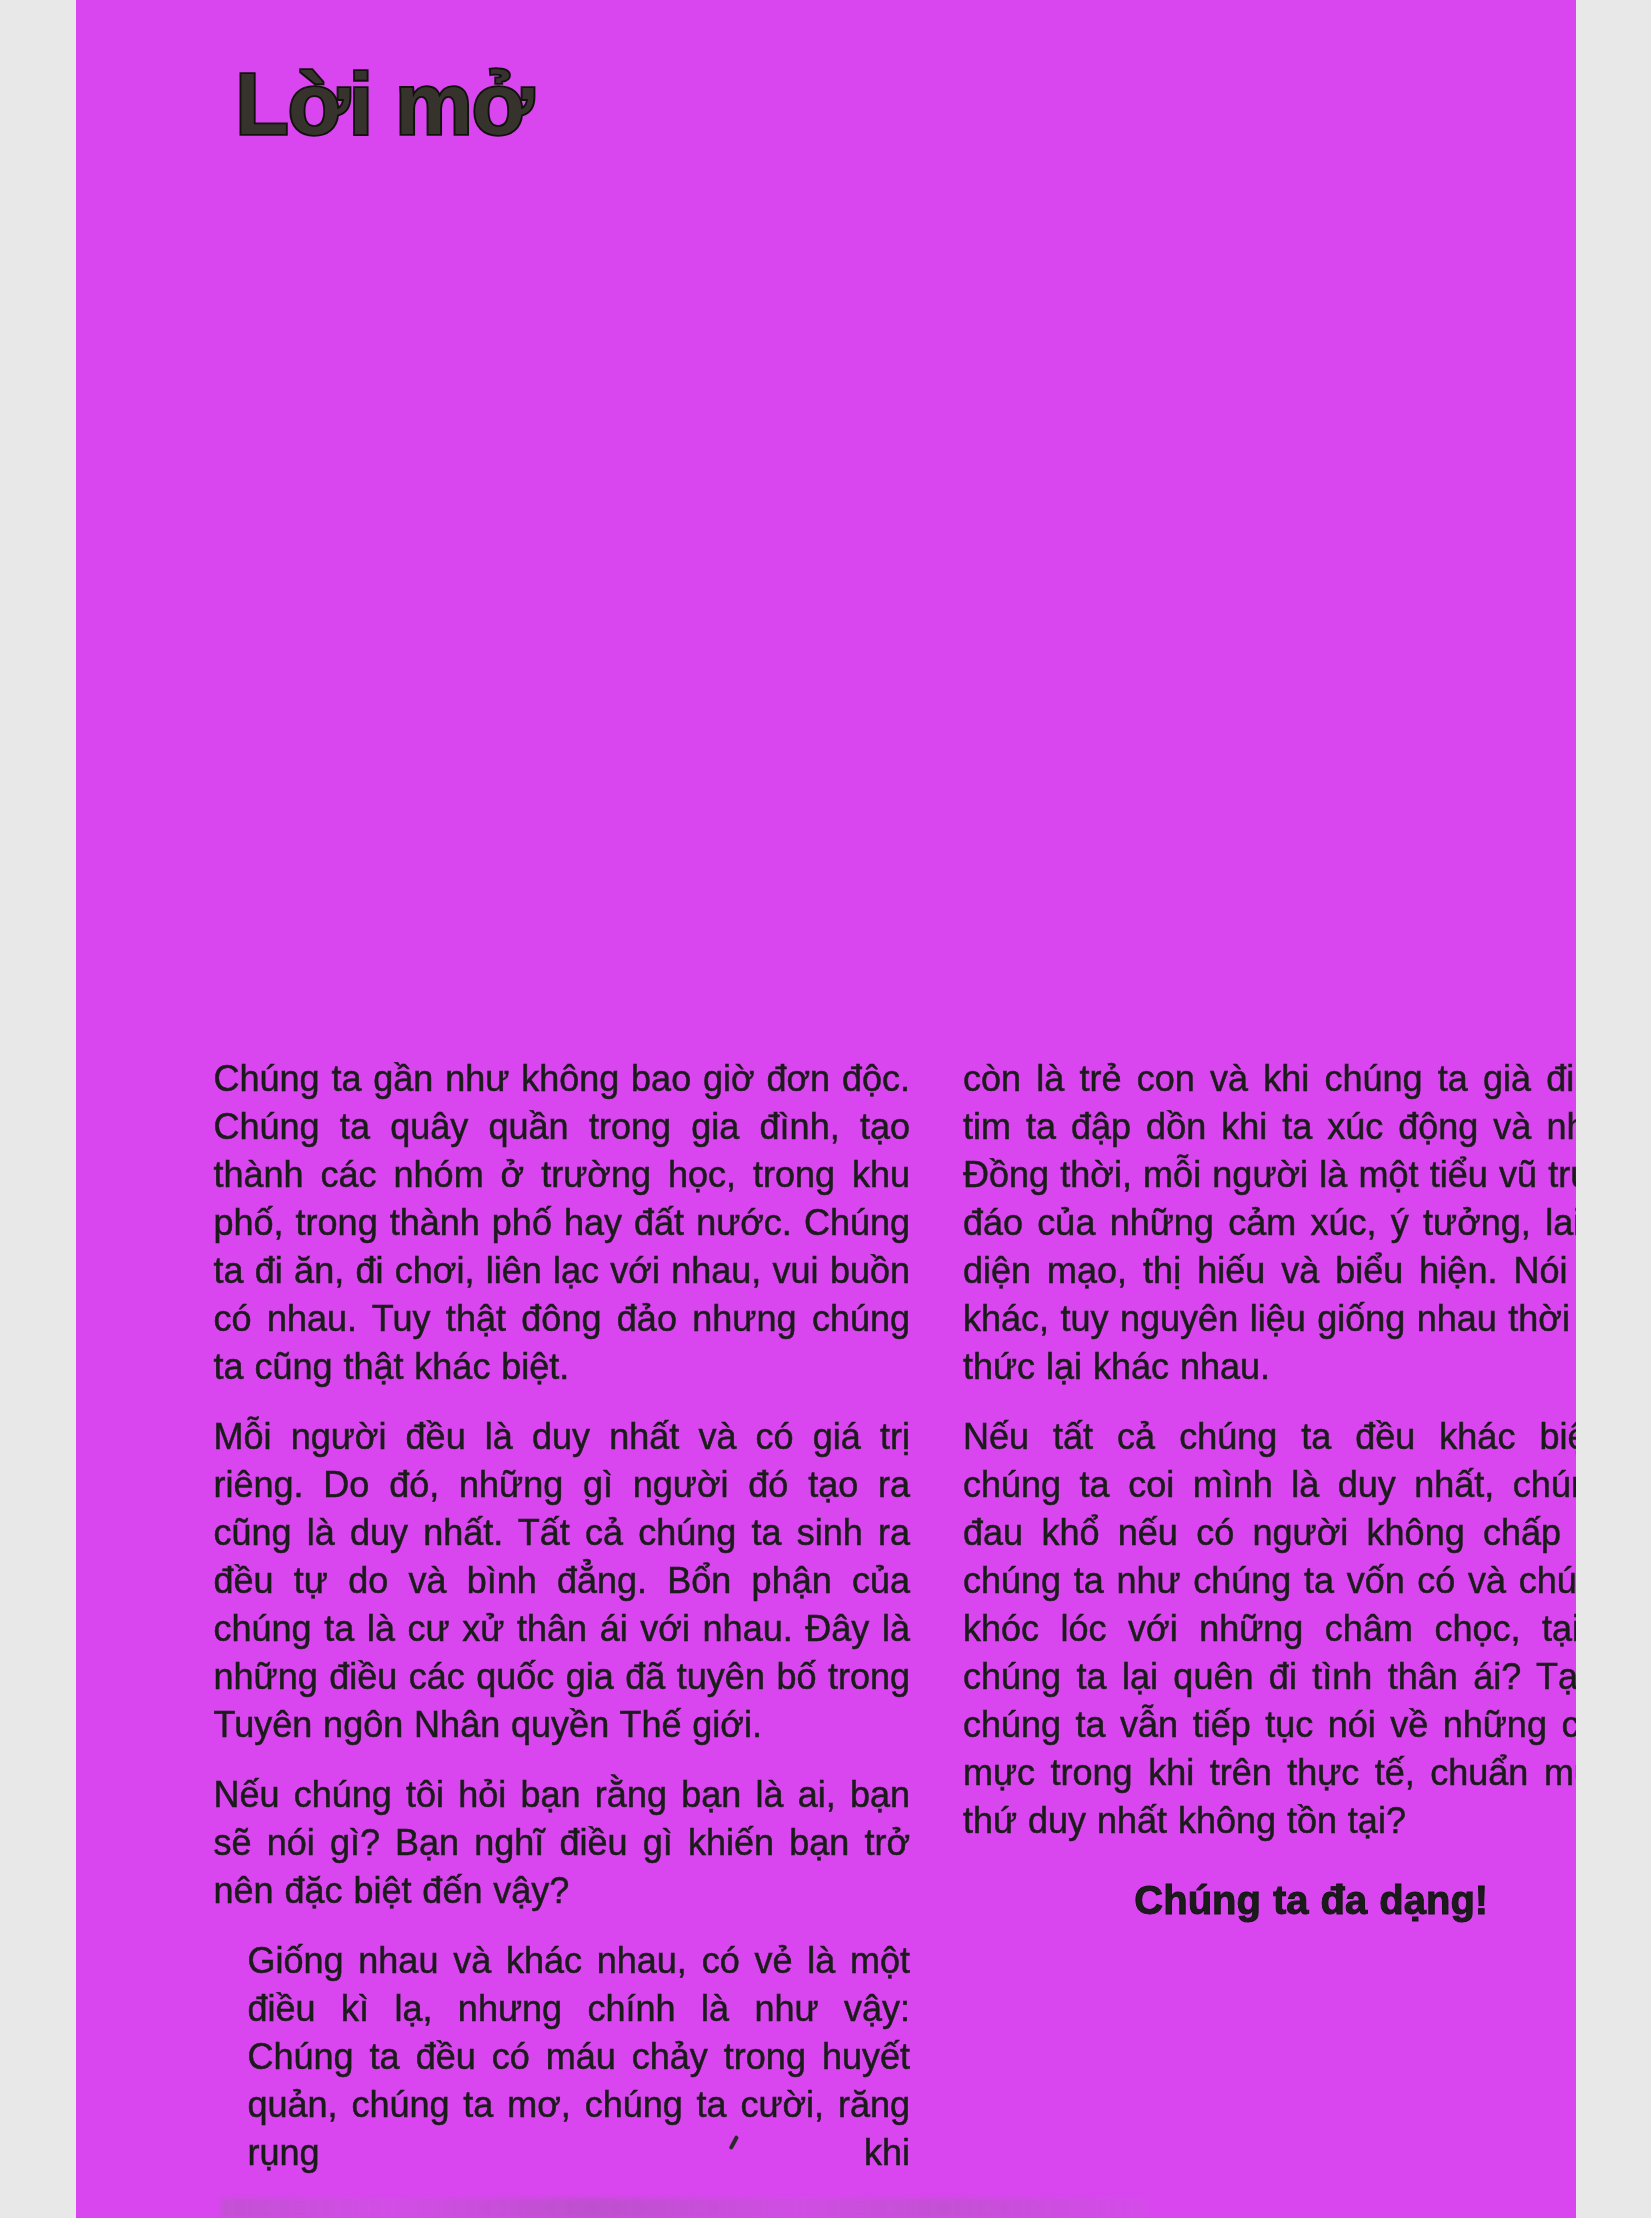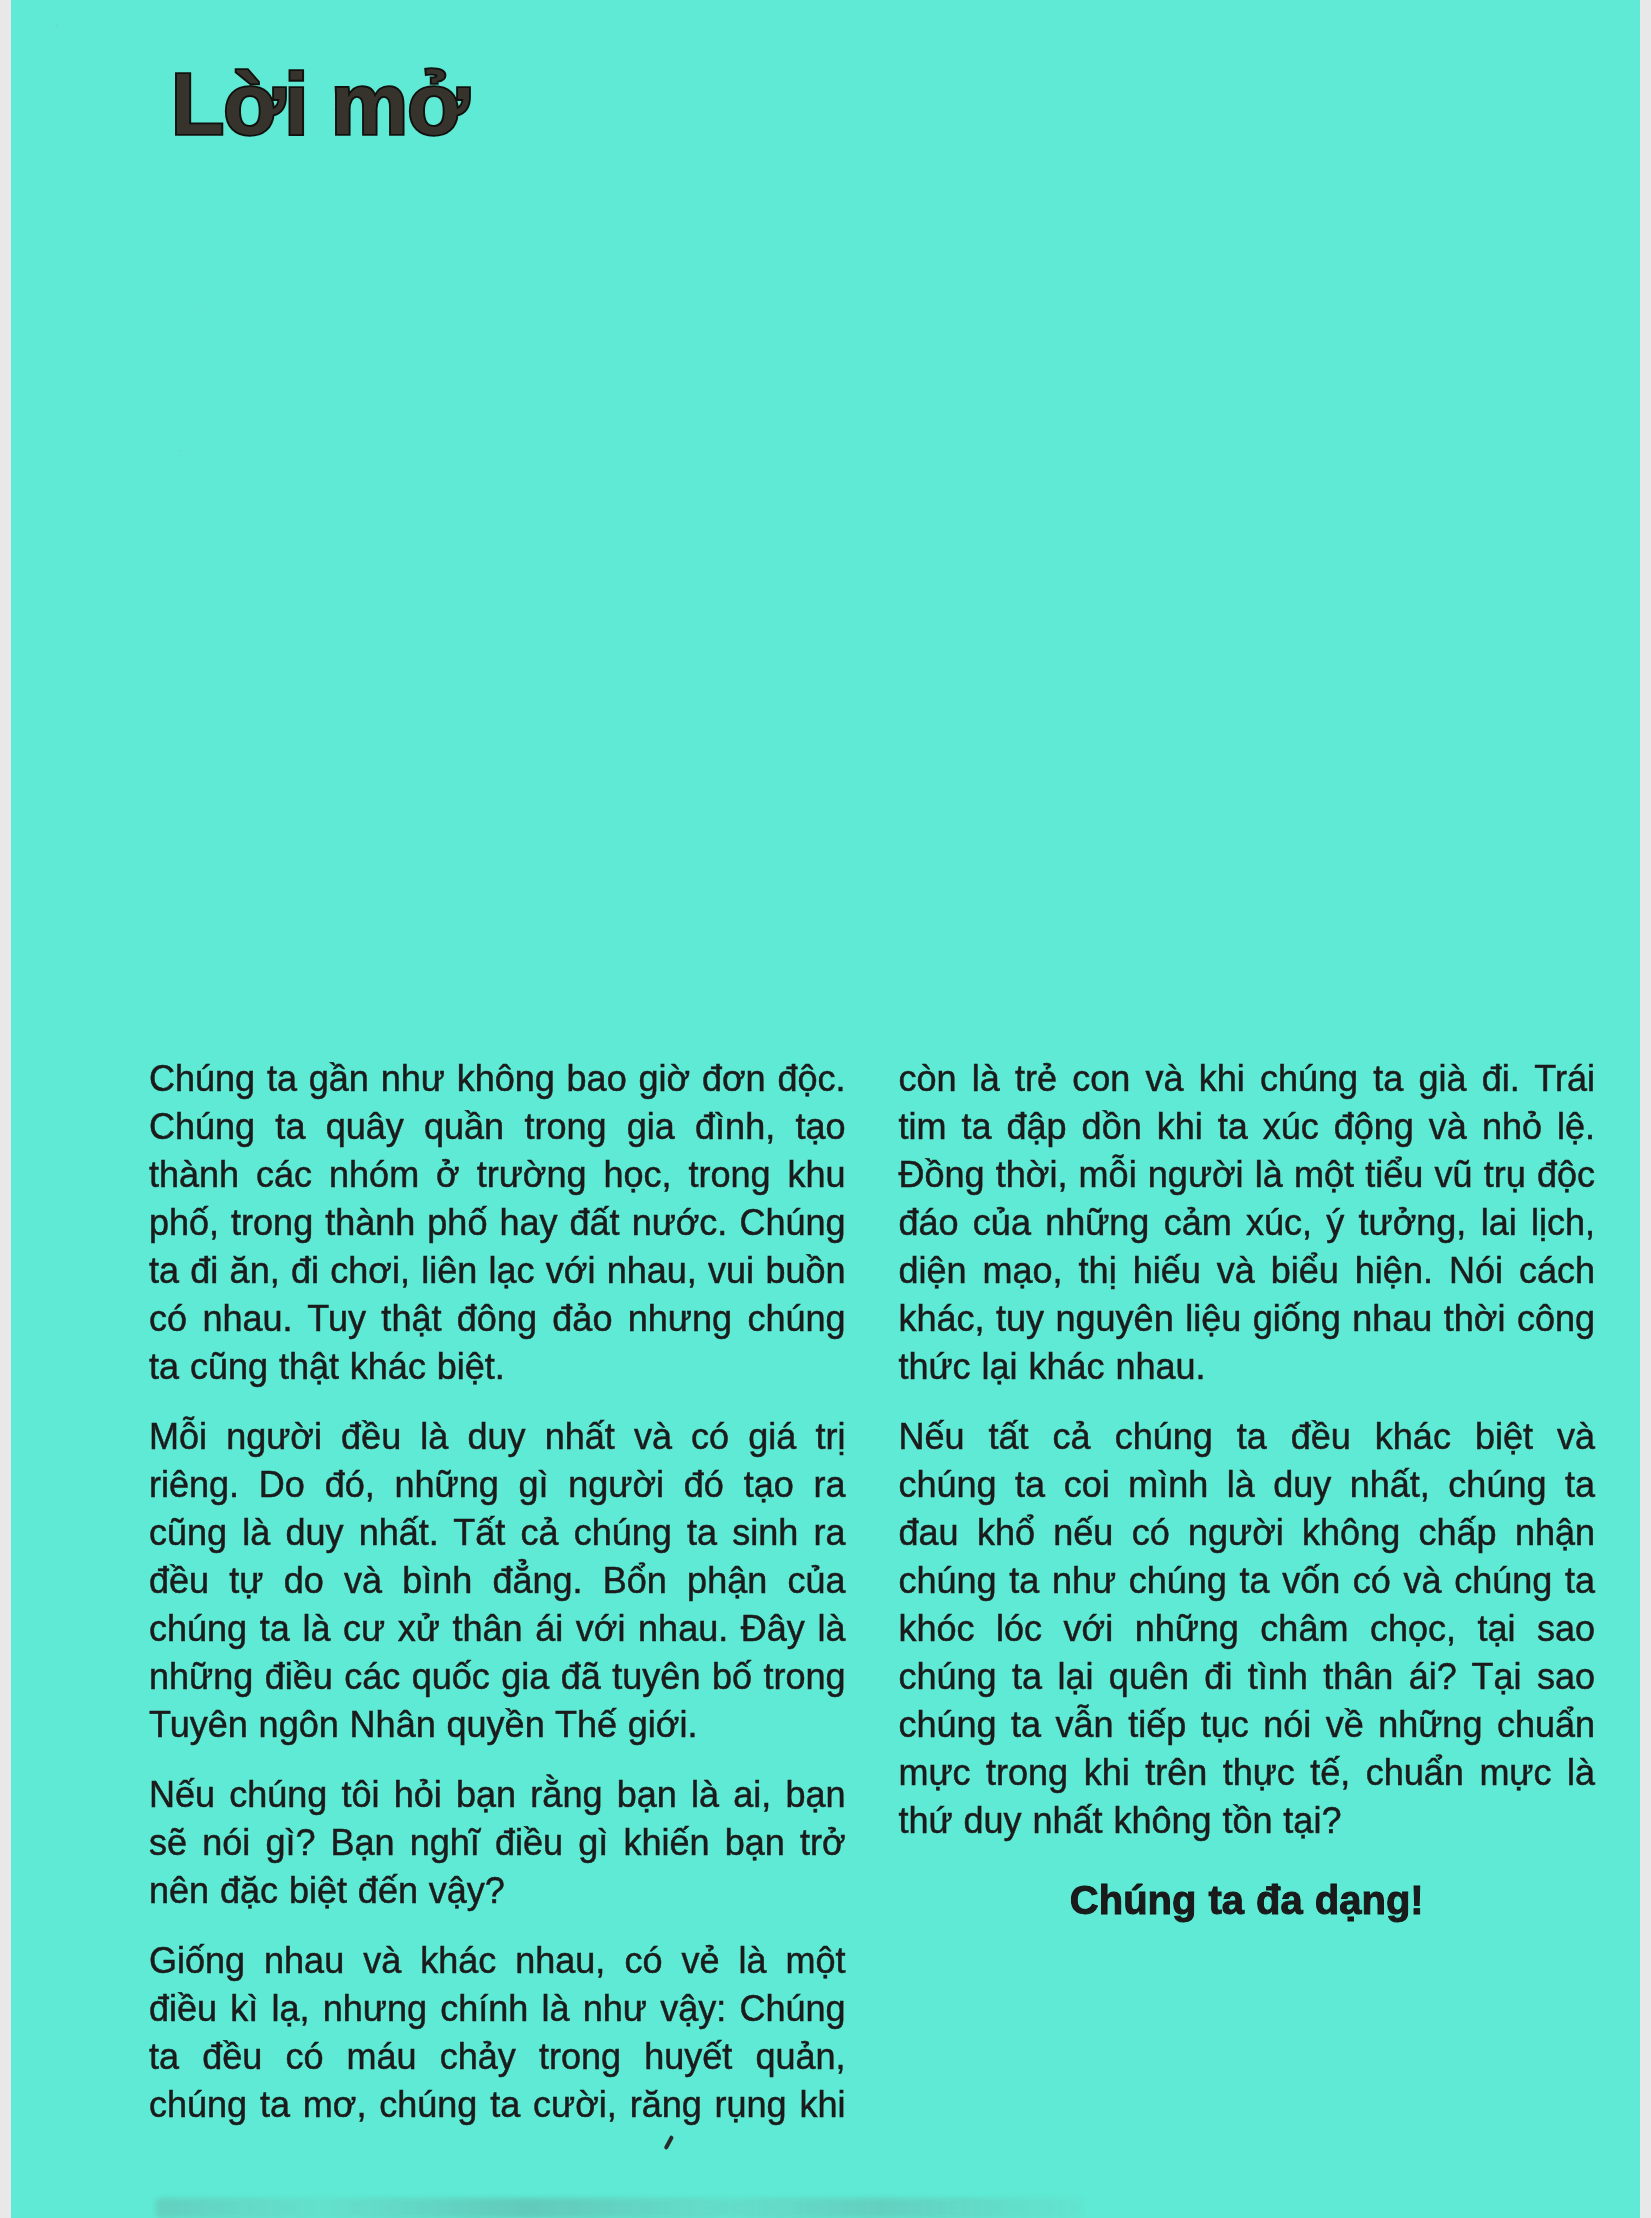--- a/index.html
+++ b/index.html
@@ -2,24 +2,24 @@
 <html lang="vi" style="font-size:14.5px"><head>
 <meta charset="utf-8">
 <style>
   html, body {
     margin: 0;
     padding: 0;
     background: #e8e8e8;
   }
   .page {
     position: relative;
-    width: 1629px;
+    width: 1500px;
     height: 2218px;
     margin: 0 auto;
-    background: #5eead4;
+    background: #d946ef;
     overflow: hidden;
     font-family: "Liberation Sans", "DejaVu Sans", sans-serif;
     color: #1b1b1b;
   }
   
   .noise {
     position: absolute;
     pointer-events: none;
     background-image:
       radial-gradient(circle 2.7px at 12% 8%,  rgba(150,150,150,.18) 0, transparent 70%),
@@ -90,20 +90,21 @@
     margin: 0 0 22px 0;
     font-size: 36px;
     line-height: 48px;
     text-align: justify;
     -webkit-text-stroke: 0.5px #1b1b1b;
     word-spacing: 0.9px;
   }
   .col p.cont-out {            
     text-align-last: justify;
     margin-bottom: 0;
+    margin-left: 34px;
   }
   .closing {
     margin-top: 31px !important;
     text-align: center !important;
     text-align-last: center !important;
     font-weight: bold;
     font-size: 40px !important;
     -webkit-text-stroke: 0.9px #111 !important;
   }
 </style>

